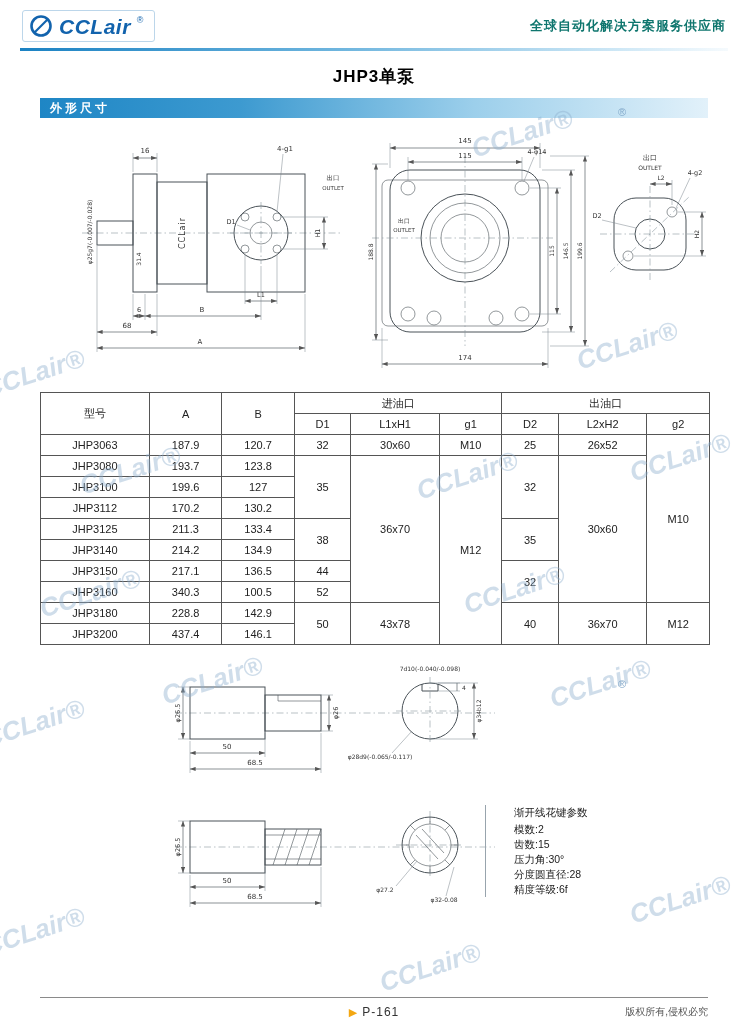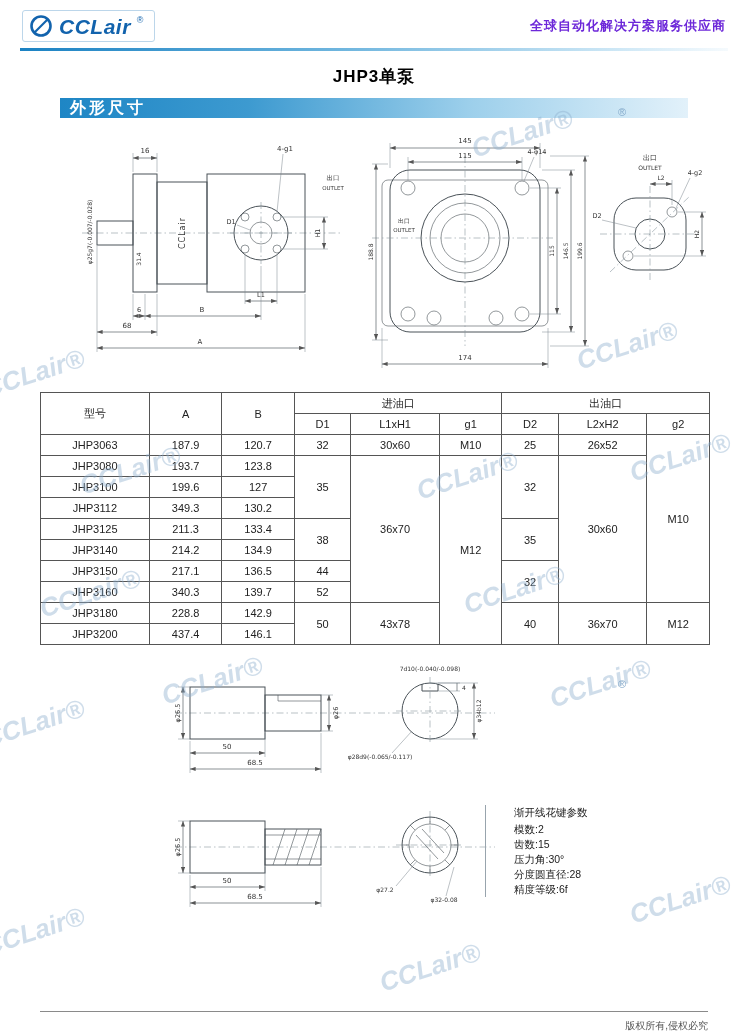--- a/index.html
+++ b/index.html
@@ -4,25 +4,25 @@
 <style>
   *{margin:0;padding:0;box-sizing:border-box}
   html,body{background:#fff}
   body{width:750px;height:1035px;font-family:"Liberation Sans","DejaVu Sans",sans-serif;color:#222}
   .page{position:relative;width:748px;height:1035px;background:#fff;overflow:hidden}
 
   .hdr{display:flex;justify-content:space-between;align-items:center;padding:10px 22px 6px}
   .logo{display:flex;align-items:center;gap:6px;border:1px solid #bcd6ea;border-radius:3px;padding:3px 10px 3px 6px;background:#fff}
   .logo-text{font-size:21px;font-weight:bold;font-style:italic;color:#1263ad;letter-spacing:.5px;line-height:1}
   .logo-reg{font-size:9px;color:#1263ad;align-self:flex-start;margin-top:1px}
-  .tagline{font-size:13px;font-weight:bold;color:#6d28d9;letter-spacing:1px}
+  .tagline{font-size:13px;font-weight:bold;color:#0f766e;letter-spacing:1px}
   .hdr-rule{height:3px;margin:0 20px 0;background:linear-gradient(90deg,#1b82c3,#6eb5de 45%,#cfe8f6 85%,#f5fafd)}
 
   .title{text-align:center;font-size:17px;font-weight:bold;color:#000;margin:14px 4px 10px;letter-spacing:1px}
-  .bar{height:20px;margin:0 60px;background:linear-gradient(90deg,#1e86c5 0%,#3d9ad0 30%,#9ccfeb 65%,#e2f1fa 100%);color:#fff;font-weight:bold;font-size:16px;line-height:20px;padding-left:10px;letter-spacing:3px}
+  .bar{height:20px;margin:0 40px;background:linear-gradient(90deg,#1e86c5 0%,#3d9ad0 30%,#9ccfeb 65%,#e2f1fa 100%);color:#fff;font-weight:bold;font-size:12px;line-height:20px;padding-left:10px;letter-spacing:3px}
 
   .draw{position:relative;margin:2px 40px}
   svg{display:block}
   svg text{font-family:"DejaVu Sans",sans-serif;fill:#333;stroke:none;text-anchor:middle}
   .ol{stroke:#4a5258;fill:none;stroke-width:1}
   .th{stroke:#4a5258;fill:none;stroke-width:.6}
   .cl{stroke:#8a97a0;fill:none;stroke-width:.6;stroke-dasharray:7 3 1.5 3}
   .dm{stroke:#5a6268;fill:none;stroke-width:.7}
   .xt{stroke:#7a858c;fill:none;stroke-width:.5}
 
@@ -252,21 +252,21 @@
       <td rowspan="3">32</td>
       <td rowspan="7">30x60</td>
     </tr>
     <tr>
       <td>JHP3100</td>
       <td>199.6</td>
       <td>127</td>
     </tr>
     <tr>
       <td>JHP3112</td>
-      <td>349.3</td>
+      <td>170.2</td>
       <td>130.2</td>
     </tr>
     <tr>
       <td>JHP3125</td>
       <td>211.3</td>
       <td>133.4</td>
       <td rowspan="2">38</td>
       <td rowspan="2">35</td>
     </tr>
     <tr>
@@ -277,21 +277,21 @@
     <tr>
       <td>JHP3150</td>
       <td>217.1</td>
       <td>136.5</td>
       <td>44</td>
       <td rowspan="2">32</td>
     </tr>
     <tr>
       <td>JHP3160</td>
       <td>340.3</td>
-      <td>139.7</td>
+      <td>100.5</td>
       <td>52</td>
     </tr>
     <tr>
       <td>JHP3180</td>
       <td>228.8</td>
       <td>142.9</td>
       <td rowspan="2">50</td>
       <td rowspan="2">43x78</td>
       <td rowspan="2">40</td>
       <td rowspan="2">36x70</td>
@@ -416,16 +416,19 @@
   <span class="wm" style="left:160px;top:665px">CCLair®</span>
   <span class="wm" style="left:-18px;top:708px">CCLair®</span>
   <span class="wm" style="left:548px;top:668px">CCLair®</span>
   <span class="wm" style="left:628px;top:884px">CCLair®</span>
   <span class="wm" style="left:-18px;top:916px">CCLair®</span>
   <span class="wm" style="left:378px;top:952px">CCLair®</span>
   <span class="reg" style="left:618px;top:106px">®</span>
   <span class="reg" style="left:618px;top:678px">®</span>
 
   <div class="foot">
+    <div class="pmk">
+      <span class="tri">▶</span><span>P-161</span>
+    </div>
     <div class="copy">版权所有,侵权必究</div>
   </div>
 
 </div>
 
 </body></html>

